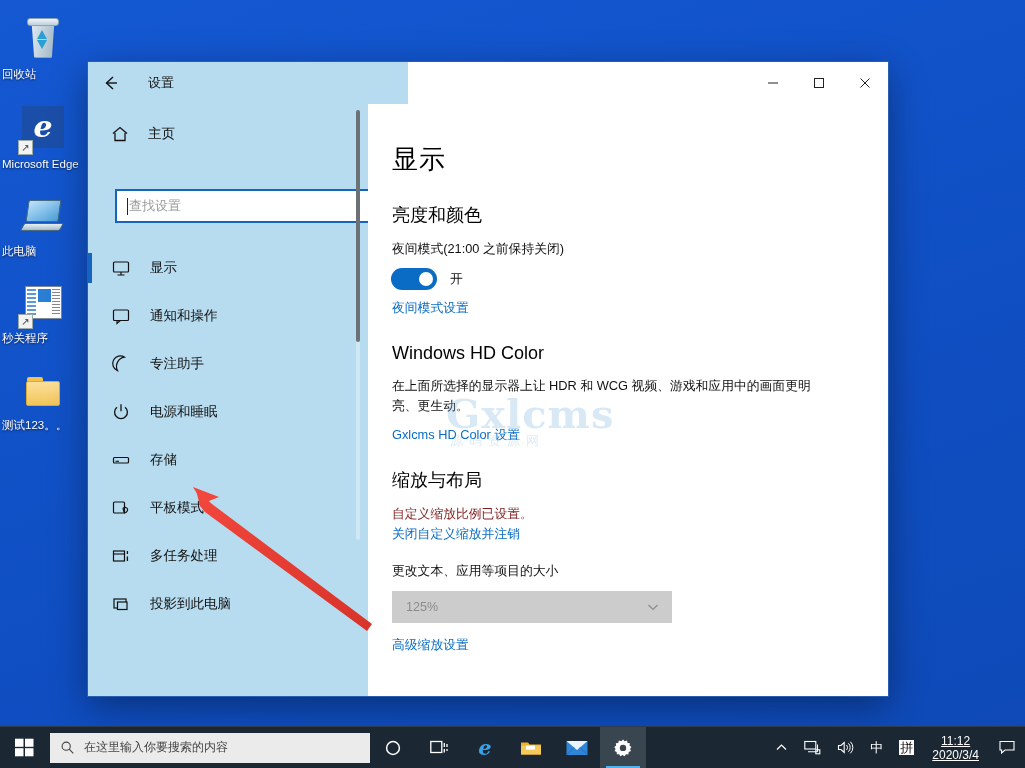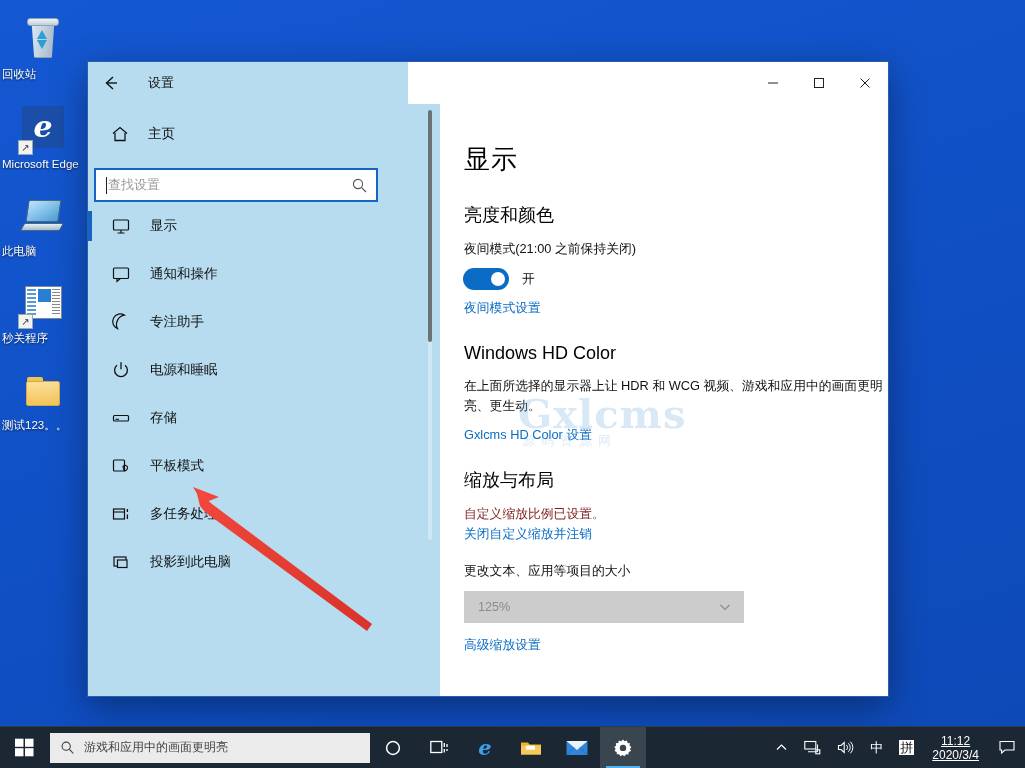--- a/index.html
+++ b/index.html
@@ -101,26 +101,26 @@
   .titlebar .right{ flex:1; background:#fff; display:flex; justify-content:flex-end; align-items:stretch;}
   .back-btn{ width:46px; height:42px; display:flex;align-items:center;justify-content:center; }
   .back-btn svg{ display:block; }
   .win-title{ font-size:13px; color:#111; margin-left:14px; }
   .winbtn{ width:46px; display:flex;align-items:center;justify-content:center; }
 
   .wbody{ flex:1; display:flex; min-height:0; }
 
   
   .sidebar{
-    width:352px; background:#b7dcf0; position:relative; overflow:hidden;
-    display:flex; flex-direction:column;
+    width:280px; background:#b7dcf0; position:relative; overflow:hidden;
+    display:flex; flex-direction:column;gap:21px;
   }
   .home-row{ display:flex; align-items:center; height:36px; margin:12px 0 0 22px; }
   .home-row .lbl{ font-size:13.5px;color:#111;margin-left:18px;}
-  .search-wrap{ margin:16px 18px 0 6px; position:relative;border-radius:14px; }
+  .search-wrap{ margin:16px 18px 0 27px; position:relative;border-radius:14px; }
   .search-box{
     width:284px;height:34px;background:#fff;border:2px solid #1565c0;
     display:flex;align-items:center;padding:0 8px 0 10px;
   }
   .search-box .caret{ width:1px;height:17px;background:#222;margin-right:1px; }
   .search-box .ph{ font-size:13px;color:#9a9a9a; flex:1; }
   .search-box .mag{ flex:0 0 auto; }
   .sec-title{ font-size:13.5px;font-weight:bold;color:#0b0b0b;margin:22px 0 6px 22px; }
 
   .navlist{ flex:1; overflow:hidden; position:relative; }
@@ -464,21 +464,21 @@
       <rect x="0" y="10.2" width="8.5" height="8.1" fill="#fff"></rect>
       <rect x="10" y="10.2" width="8.5" height="8.1" fill="#fff"></rect>
     </svg>
   </div>
 
   <div class="tb-search">
     <svg width="15" height="15" viewBox="0 0 15 15">
       <circle cx="6.2" cy="6.2" r="4.1" fill="none" stroke="#444" stroke-width="1.1"></circle>
       <path d="M9.2 9.2 L13.3 13.3" stroke="#444" stroke-width="1.1"></path>
     </svg>
-    <div class="txt">游戏和应用中的画面更明亮</div>
+    <div class="txt">在这里输入你要搜索的内容</div>
   </div>
 
   <div class="tb-btn">
     <svg width="18" height="18" viewBox="0 0 18 18">
       <circle cx="9" cy="9" r="6.4" fill="none" stroke="#fff" stroke-width="1.5"></circle>
     </svg>
   </div>
 
   <div class="tb-btn">
     <svg width="19" height="17" viewBox="0 0 19 17">

